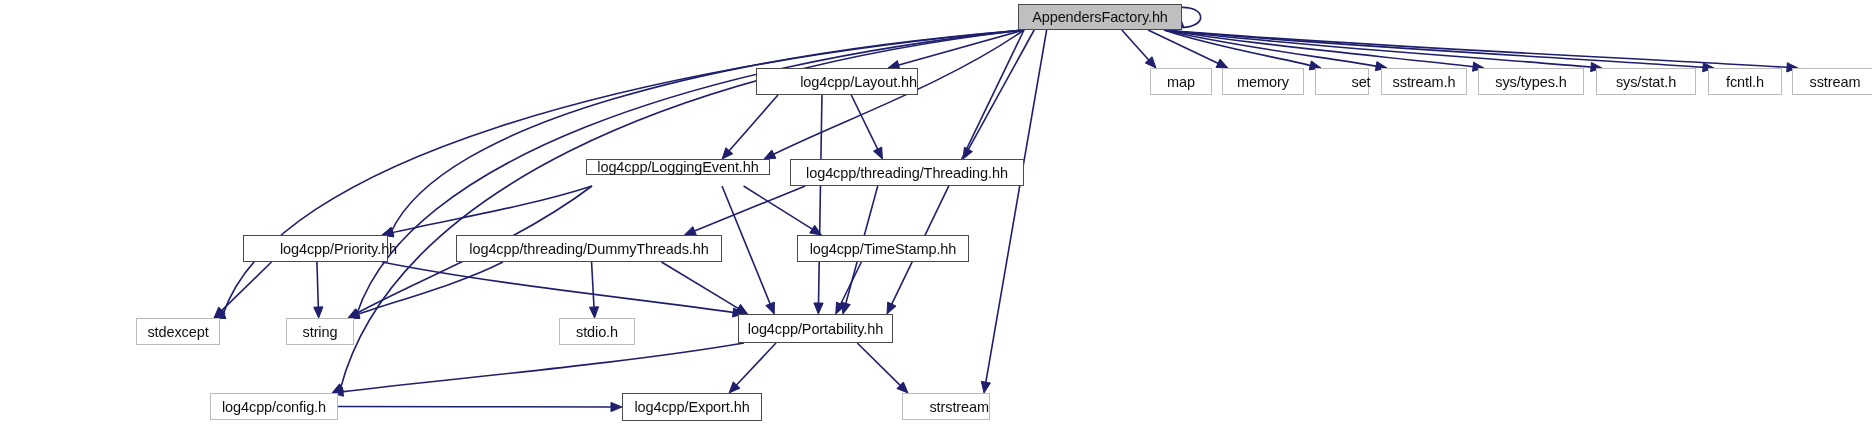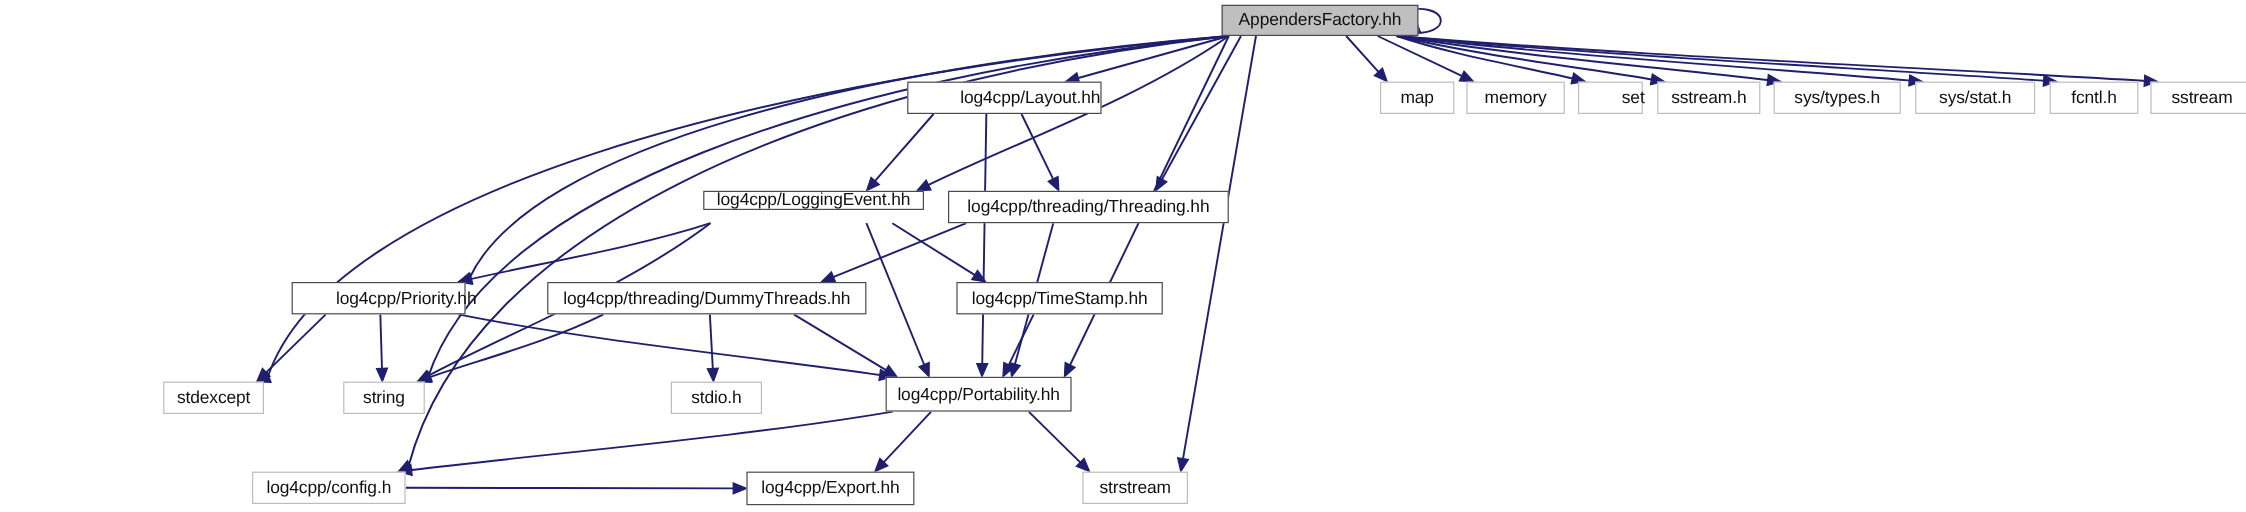--- a/index.html
+++ b/index.html
@@ -199,17 +199,17 @@
       </div>
       <div class="node-box strong" style="left: 738px; top: 314px; width: 155px; height: 29px;">
         <span class="node-label">log4cpp/Portability.hh</span>
       </div>
       <div class="node-box" style="left: 210px; top: 393px; width: 128px; height: 27px;">
         <span class="node-label">log4cpp/config.h</span>
       </div>
       <div class="node-box strong" style="left: 622px; top: 393px; width: 140px; height: 28px;">
         <span class="node-label">log4cpp/Export.hh</span>
       </div>
-      <div class="node-box" style="left: 902px; top: 393px; width: 88px; height: 27px;">
+      <div class="node-box" style="left: 902px; top: 393px; width: 88px; height: 27px; justify-content: flex-end;">
         <span class="node-label">strstream</span>
       </div>
     </div>
 </div>
 
 </body></html>

